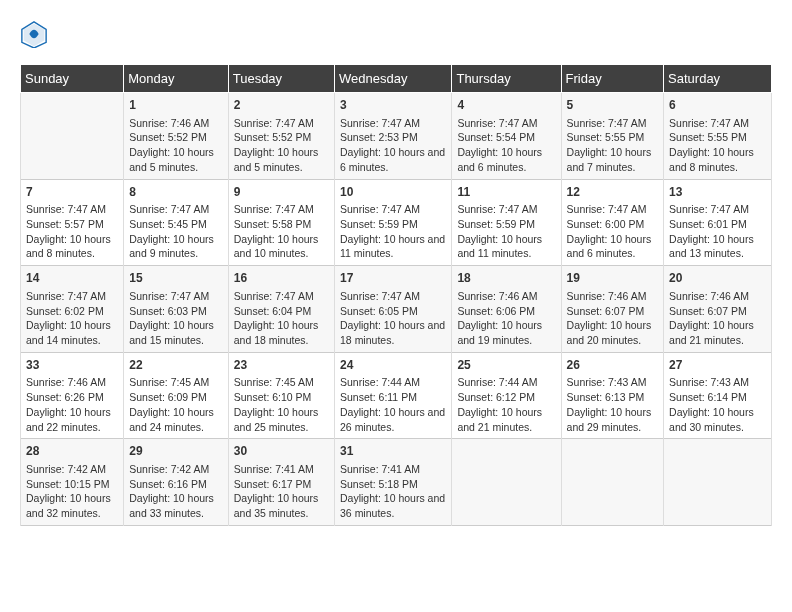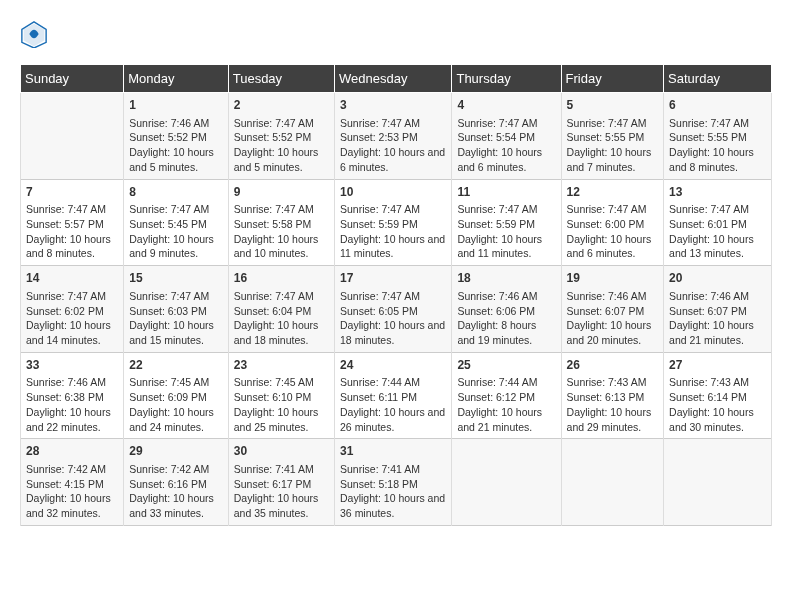--- a/index.html
+++ b/index.html
@@ -265,21 +265,21 @@
             <span>Sunrise: 7:47 AM</span>
             <span>Sunset: 6:05 PM</span>
             <span>Daylight: 10 hours and 18 minutes.</span>
           </div>
         </td>
         <td>
           <div class="cell-content">
             <span class="day-number">18</span>
             <span>Sunrise: 7:46 AM</span>
             <span>Sunset: 6:06 PM</span>
-            <span>Daylight: 8 hours and 19 minutes.</span>
+            <span>Daylight: 10 hours and 19 minutes.</span>
           </div>
         </td>
         <td>
           <div class="cell-content">
             <span class="day-number">19</span>
             <span>Sunrise: 7:46 AM</span>
             <span>Sunset: 6:07 PM</span>
             <span>Daylight: 10 hours and 20 minutes.</span>
           </div>
         </td>
@@ -290,21 +290,21 @@
             <span>Sunset: 6:07 PM</span>
             <span>Daylight: 10 hours and 21 minutes.</span>
           </div>
         </td>
       </tr>
       <tr>
         <td>
           <div class="cell-content">
             <span class="day-number">33</span>
             <span>Sunrise: 7:46 AM</span>
-            <span>Sunset: 6:38 PM</span>
+            <span>Sunset: 6:26 PM</span>
             <span>Daylight: 10 hours and 22 minutes.</span>
           </div>
         </td>
         <td>
           <div class="cell-content">
             <span class="day-number">22</span>
             <span>Sunrise: 7:45 AM</span>
             <span>Sunset: 6:09 PM</span>
             <span>Daylight: 10 hours and 24 minutes.</span>
           </div>
@@ -348,21 +348,21 @@
             <span>Sunset: 6:14 PM</span>
             <span>Daylight: 10 hours and 30 minutes.</span>
           </div>
         </td>
       </tr>
       <tr>
         <td>
           <div class="cell-content">
             <span class="day-number">28</span>
             <span>Sunrise: 7:42 AM</span>
-            <span>Sunset: 4:15 PM</span>
+            <span>Sunset: 10:15 PM</span>
             <span>Daylight: 10 hours and 32 minutes.</span>
           </div>
         </td>
         <td>
           <div class="cell-content">
             <span class="day-number">29</span>
             <span>Sunrise: 7:42 AM</span>
             <span>Sunset: 6:16 PM</span>
             <span>Daylight: 10 hours and 33 minutes.</span>
           </div>

